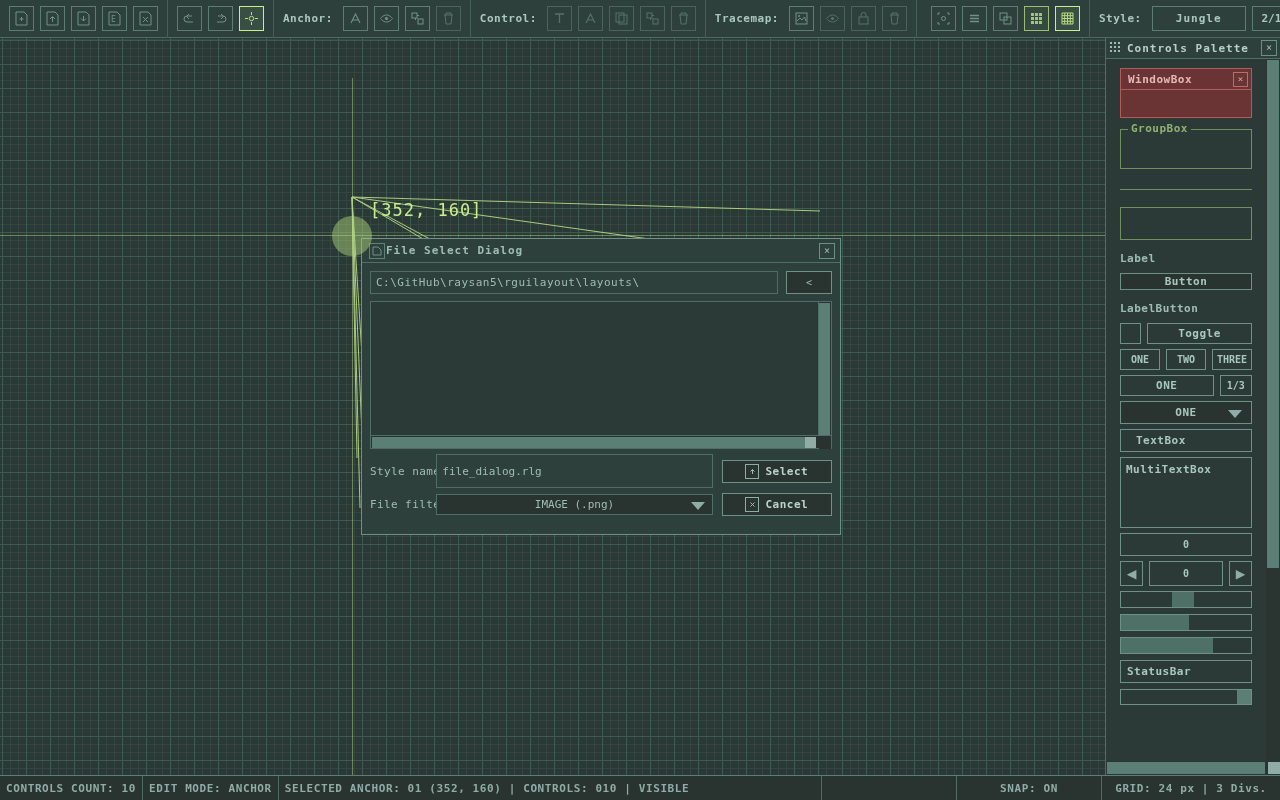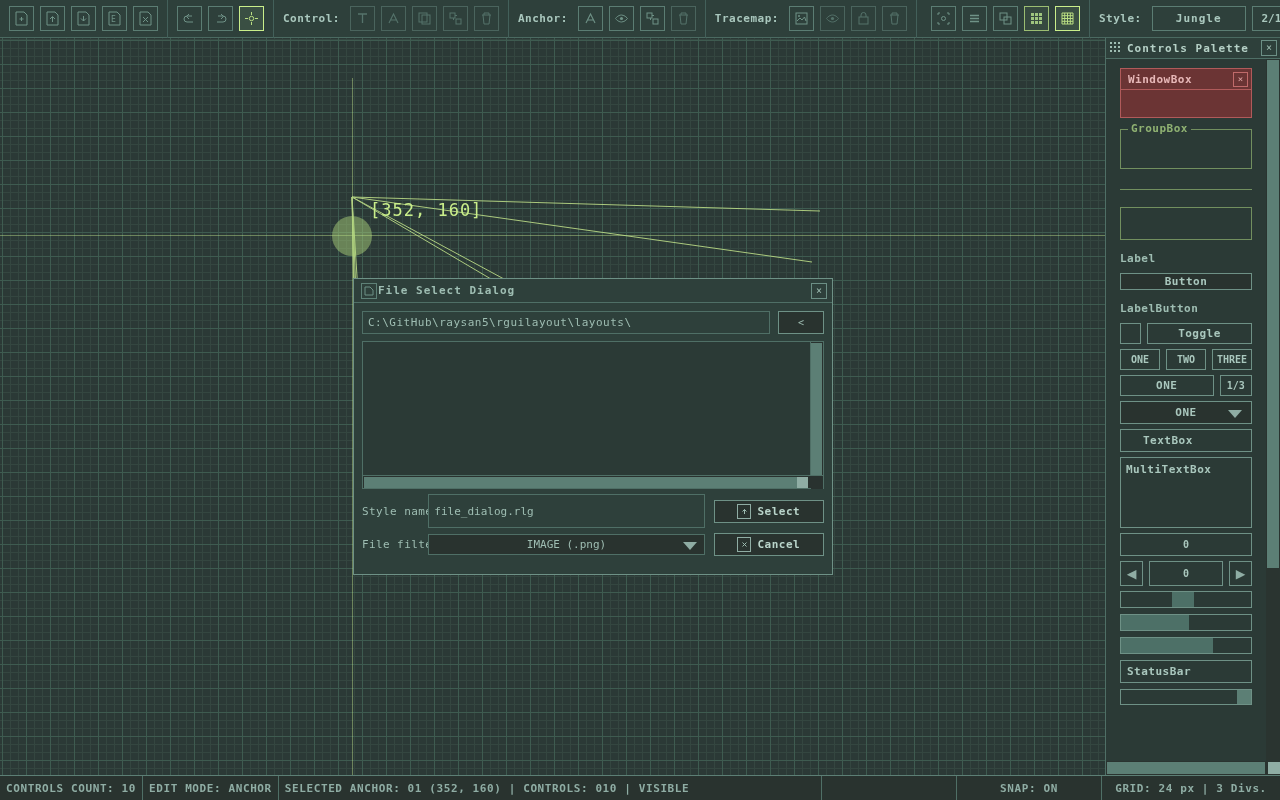--- a/index.html
+++ b/index.html
@@ -97,24 +97,23 @@
     background:rgba(190,225,140,.45);
   }
   #anchor-cross-v{
     position:absolute; left:0px; top:-120px; width:1px; height:737px;
     background:rgba(190,225,140,.45);
   }
   #link-lines{ position:absolute; left:0; top:0; width:1280px; height:737px; pointer-events:none; }
 
   
   #dialog{
-    position:absolute; left:353px; top:200px; width:480px; height:297px;
+    position:absolute; left:361px; top:200px; width:480px; height:297px;
     background:#2e403b;
     border:1px solid #6e9186;
-    margin-top:40px;
   }
   #dlg-titlebar{
     height:24px; background:#2e403b;
     border-bottom:1px solid #4f6f66;
     display:flex; align-items:center; padding:0 4px;
   }
   #dlg-title{
     color:#9ebdb2; font-size:11px; font-weight:bold;
     letter-spacing:1px; margin-left:20px;
   }
@@ -293,21 +292,21 @@
     color:#a9c7bd; font-size:10px; font-weight:bold;
   }
   .p-combo{
     height:23px; border:1px solid #6e9186; background:#29332f;
     display:flex; align-items:center; justify-content:center; position:relative;
     color:#a9c7bd; font-size:11px; font-weight:bold; letter-spacing:.5px;
   }
   .p-combo .combo-arrow{ right:9px; top:8px; }
   .p-textbox{
     height:23px; border:1px solid #6e9186; background:#2b3a36;
-    display:flex; align-items:center; padding-left:22px;
+    display:flex; align-items:center; padding-left:15px;
     color:#a9c7bd; font-size:11px; font-weight:bold; letter-spacing:.5px;
   }
   .p-multitext{
     height:71px; border:1px solid #6e9186; background:#2b3a36;
     padding:5px; color:#a9c7bd; font-size:11px; font-weight:bold; letter-spacing:.5px;
   }
   .p-valuebox{
     height:23px; border:1px solid #6e9186; background:#2b3a36;
     display:flex; align-items:center; justify-content:center;
     color:#a9c7bd; font-size:10px; font-weight:bold;
@@ -408,65 +407,65 @@
     </div>
     <div class="tbtn active">
       <svg width="15" height="15" viewBox="0 0 15 15">
           <circle cx="7.5" cy="7.5" r="2.2" fill="none" stroke="currentColor"></circle>
           <path d="M7.5 1v3M7.5 11v3M1 7.5h3M11 7.5h3" stroke="currentColor"></path>
         </svg>
     </div>
   </div>
 
   <div class="tb-group">
-    <span class="tb-label">Control:</span>
-    <div class="tbtn dim">
-      <svg width="15" height="15" viewBox="0 0 15 15">
-          <path d="M3 3h9M7.5 3v9" fill="none" stroke="currentColor" stroke-width="1.3"></path>
-        </svg>
-    </div>
-    <div class="tbtn dim">
+    <span class="tb-label">Anchor:</span>
+    <div class="tbtn">
       <svg width="15" height="15" viewBox="0 0 15 15">
           <path d="M3 12L7.5 3 12 12M5 9h5" fill="none" stroke="currentColor" stroke-width="1.1"></path>
         </svg>
     </div>
-    <div class="tbtn dim">
-      <svg width="15" height="15" viewBox="0 0 15 15">
-          <rect x="2" y="2" width="8" height="9" fill="none" stroke="currentColor"></rect>
-          <rect x="5" y="4" width="8" height="9" fill="none" stroke="currentColor"></rect>
-        </svg>
-    </div>
-    <div class="tbtn dim">
+    <div class="tbtn">
+      <svg width="15" height="15" viewBox="0 0 15 15">
+          <path d="M1.5 7.5S4 4 7.5 4 13.5 7.5 13.5 7.5 11 11 7.5 11 1.5 7.5 1.5 7.5z" fill="none" stroke="currentColor"></path>
+          <circle cx="7.5" cy="7.5" r="1.6" fill="currentColor"></circle>
+        </svg>
+    </div>
+    <div class="tbtn">
       <svg width="15" height="15" viewBox="0 0 15 15">
           <rect x="2" y="2" width="5" height="5" fill="none" stroke="currentColor"></rect>
           <rect x="8" y="8" width="5" height="5" fill="none" stroke="currentColor"></rect>
           <path d="M7 4.5h2M5.5 7v2" stroke="currentColor"></path>
         </svg>
     </div>
     <div class="tbtn dim">
       <svg width="15" height="15" viewBox="0 0 15 15">
           <path d="M3 4h9M5 4V2h5v2M4 4l1 9h5l1-9" fill="none" stroke="currentColor"></path>
         </svg>
     </div>
   </div>
 
   <div class="tb-group">
-    <span class="tb-label">Anchor:</span>
-    <div class="tbtn">
+    <span class="tb-label">Control:</span>
+    <div class="tbtn dim">
+      <svg width="15" height="15" viewBox="0 0 15 15">
+          <path d="M3 3h9M7.5 3v9" fill="none" stroke="currentColor" stroke-width="1.3"></path>
+        </svg>
+    </div>
+    <div class="tbtn dim">
       <svg width="15" height="15" viewBox="0 0 15 15">
           <path d="M3 12L7.5 3 12 12M5 9h5" fill="none" stroke="currentColor" stroke-width="1.1"></path>
         </svg>
     </div>
-    <div class="tbtn">
-      <svg width="15" height="15" viewBox="0 0 15 15">
-          <path d="M1.5 7.5S4 4 7.5 4 13.5 7.5 13.5 7.5 11 11 7.5 11 1.5 7.5 1.5 7.5z" fill="none" stroke="currentColor"></path>
-          <circle cx="7.5" cy="7.5" r="1.6" fill="currentColor"></circle>
-        </svg>
-    </div>
-    <div class="tbtn">
+    <div class="tbtn dim">
+      <svg width="15" height="15" viewBox="0 0 15 15">
+          <rect x="2" y="2" width="8" height="9" fill="none" stroke="currentColor"></rect>
+          <rect x="5" y="4" width="8" height="9" fill="none" stroke="currentColor"></rect>
+        </svg>
+    </div>
+    <div class="tbtn dim">
       <svg width="15" height="15" viewBox="0 0 15 15">
           <rect x="2" y="2" width="5" height="5" fill="none" stroke="currentColor"></rect>
           <rect x="8" y="8" width="5" height="5" fill="none" stroke="currentColor"></rect>
           <path d="M7 4.5h2M5.5 7v2" stroke="currentColor"></path>
         </svg>
     </div>
     <div class="tbtn dim">
       <svg width="15" height="15" viewBox="0 0 15 15">
           <path d="M3 4h9M5 4V2h5v2M4 4l1 9h5l1-9" fill="none" stroke="currentColor"></path>
         </svg>

